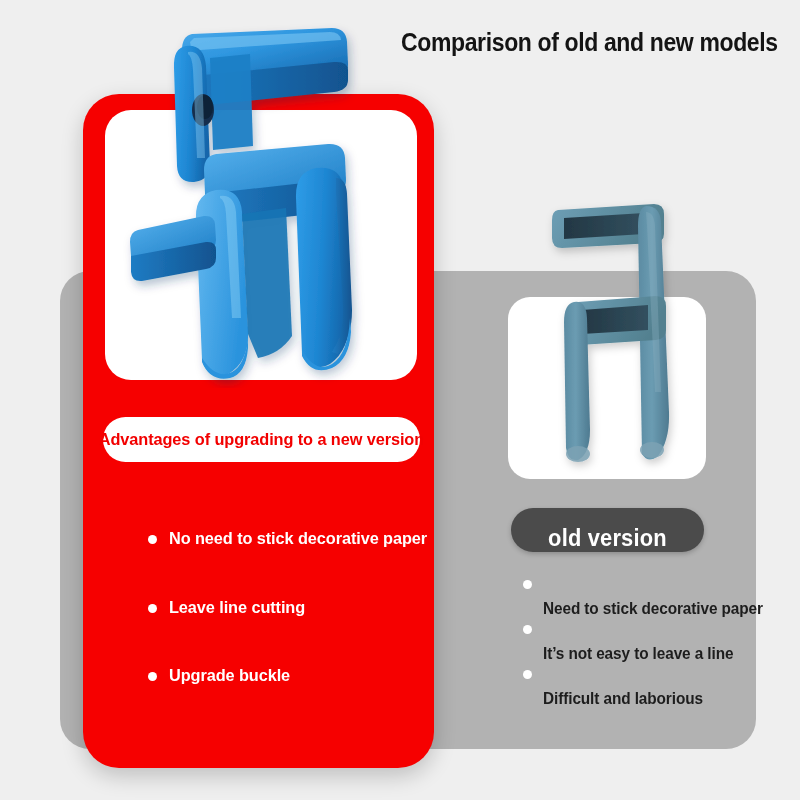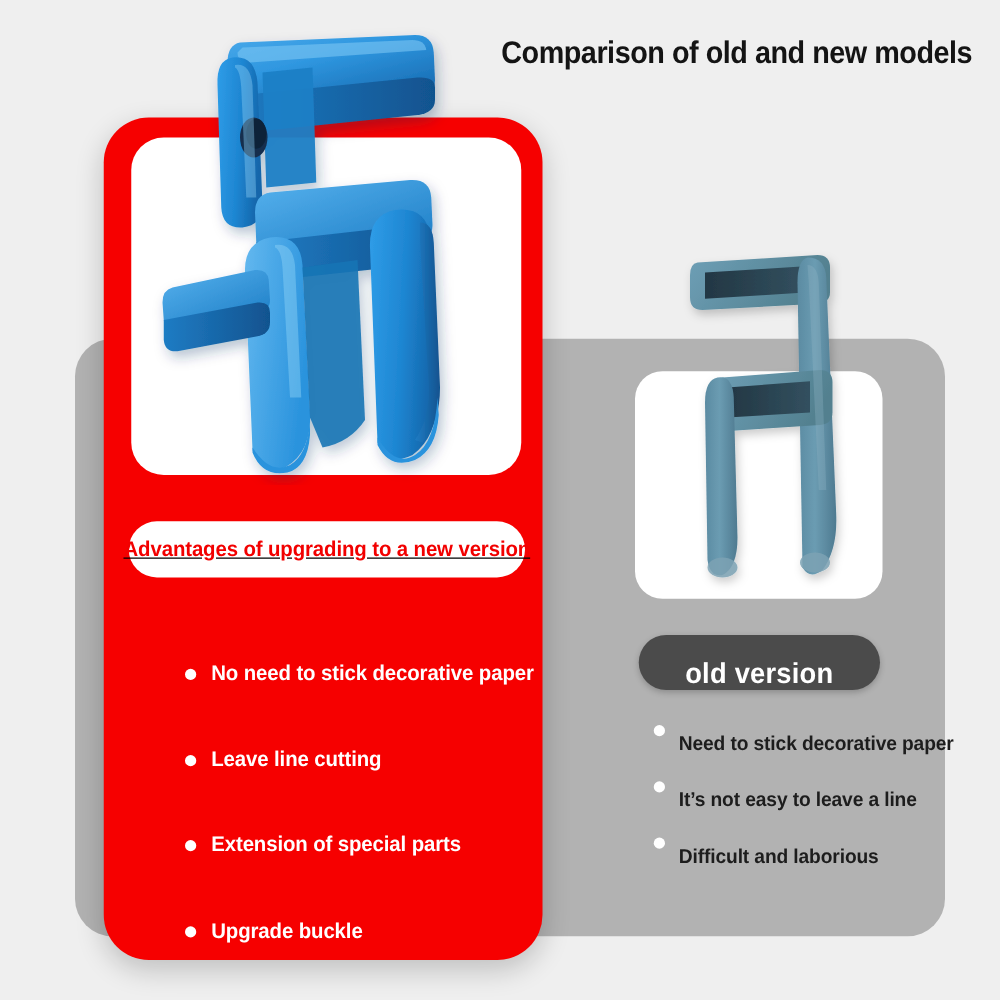--- a/index.html
+++ b/index.html
@@ -89,21 +89,21 @@
     position: absolute;
     left: 521px;
     top: 573px;
     width: 250px;
   }
 
   .old-list .row {
     position: relative;
     height: 45px;
     display: flex;
-    align-items: center;
+    align-items: flex-end;
     padding-left: 22px;
   }
 
   .old-list .dot {
     position: absolute;
     left: 2px;
     top: 7px;
     width: 9px;
     height: 9px;
     border-radius: 50%;
@@ -148,21 +148,20 @@
     position: absolute;
     left: 103px;
     top: 417px;
     width: 317px;
     height: 45px;
     background: #ffffff;
     border-radius: 23px;
     display: flex;
     align-items: center;
     justify-content: center;
-    text-decoration: underline;
   }
 
   .headline-pill span {
     font-family: "Liberation Sans Narrow", "Liberation Sans", sans-serif;
     font-size: 17px;
     font-weight: bold;
     color: #f20000;
     letter-spacing: -0.1px;
     transform: scaleX(0.96);
     white-space: nowrap;
@@ -371,21 +370,17 @@
     <div class="row">
       <span class="dot"></span>
       <span class="txt">No need to stick decorative paper</span>
     </div>
     <div class="row">
       <span class="dot"></span>
       <span class="txt">Leave line cutting</span>
     </div>
     <div class="row">
       <span class="dot"></span>
-      <span class="txt">Extension of special parts</span>
-    </div>
-    <div class="row">
-      <span class="dot"></span>
       <span class="txt">Upgrade buckle</span>
     </div>
   </div>
 
 </div>
 
 </body></html>

